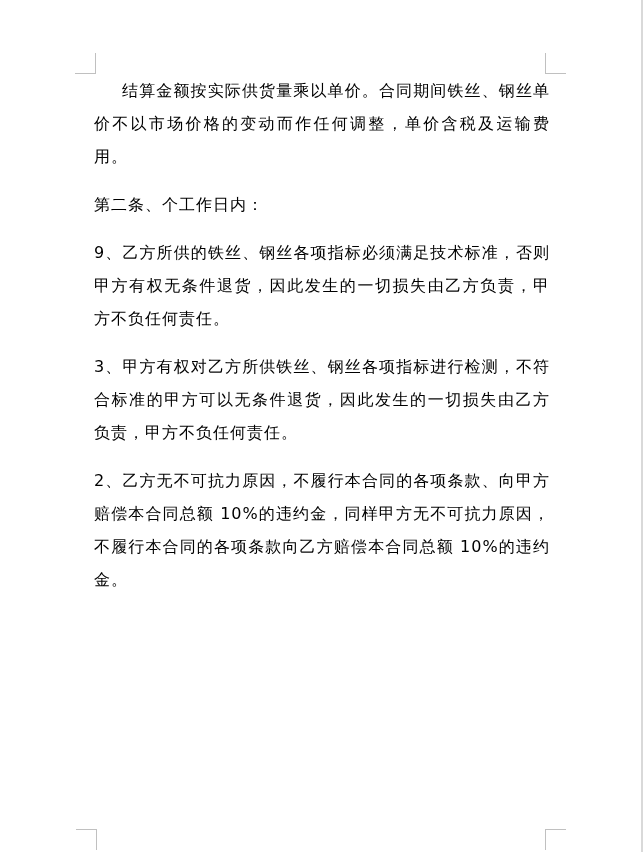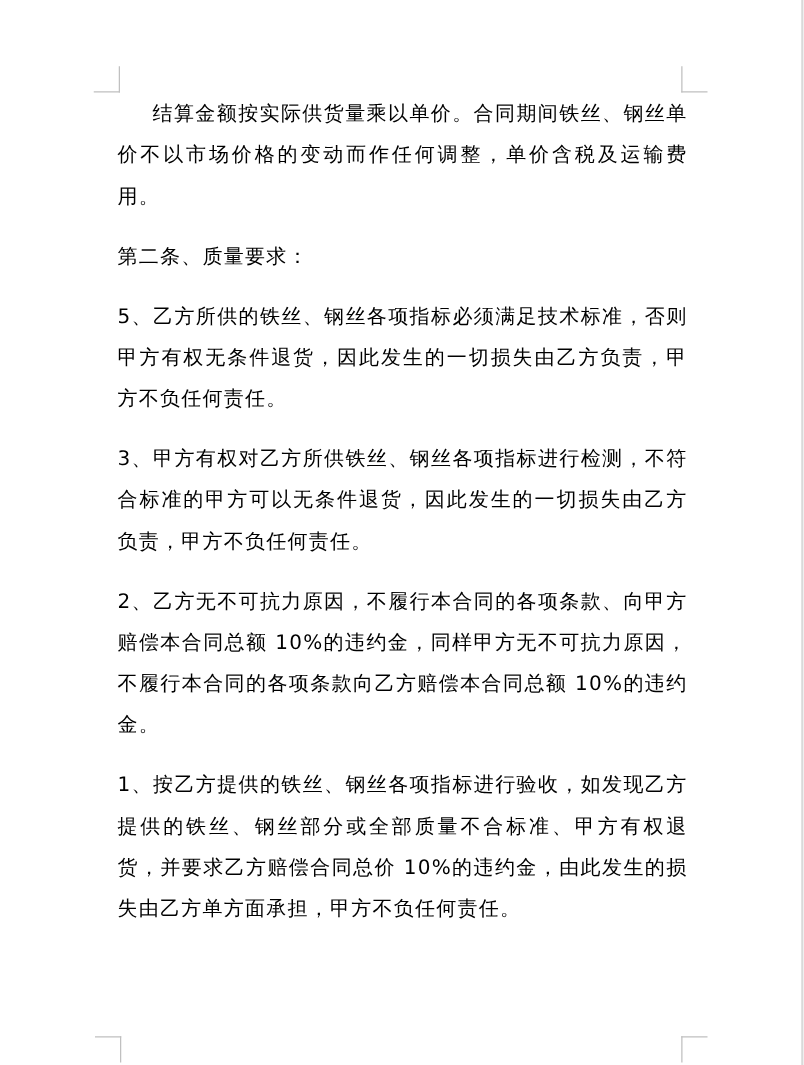--- a/index.html
+++ b/index.html
@@ -58,23 +58,22 @@
 
 <div class="page">
 
   <div class="mark tl"></div>
   <div class="mark tr"></div>
   <div class="mark bl"></div>
   <div class="mark br"></div>
 
   <div class="body-text">
     <p class="indent">结算金额按实际供货量乘以单价。合同期间铁丝、钢丝单价不以市场价格的变动而作任何调整，单价含税及运输费用。</p>
-    <p>第二条、质量要求：</p>
-    <p>5、乙方所供的铁丝、钢丝各项指标必须满足技术标准，否则甲方有权无条件退货，因此发生的一切损失由乙方负责，甲方不负任何责任。</p>
+    <p>第二条、个工作日内：</p>
+    <p>9、乙方所供的铁丝、钢丝各项指标必须满足技术标准，否则甲方有权无条件退货，因此发生的一切损失由乙方负责，甲方不负任何责任。</p>
     <p>3、甲方有权对乙方所供铁丝、钢丝各项指标进行检测，不符合标准的甲方可以无条件退货，因此发生的一切损失由乙方负责，甲方不负任何责任。</p>
     <p>2、乙方无不可抗力原因，不履行本合同的各项条款、向甲方赔偿本合同总额 10%的违约金，同样甲方无不可抗力原因，不履行本合同的各项条款向乙方赔偿本合同总额 10%的违约金。</p>
-    <p>1、按乙方提供的铁丝、钢丝各项指标进行验收，如发现乙方提供的铁丝、钢丝部分或全部质量不合标准、甲方有权退货，并要求乙方赔偿合同总价 10%的违约金，由此发生的损失由乙方单方面承担，甲方不负任何责任。</p>
 
   </div>
 
   <div class="page-edge"></div>
 
 </div>
 
 </body></html>

